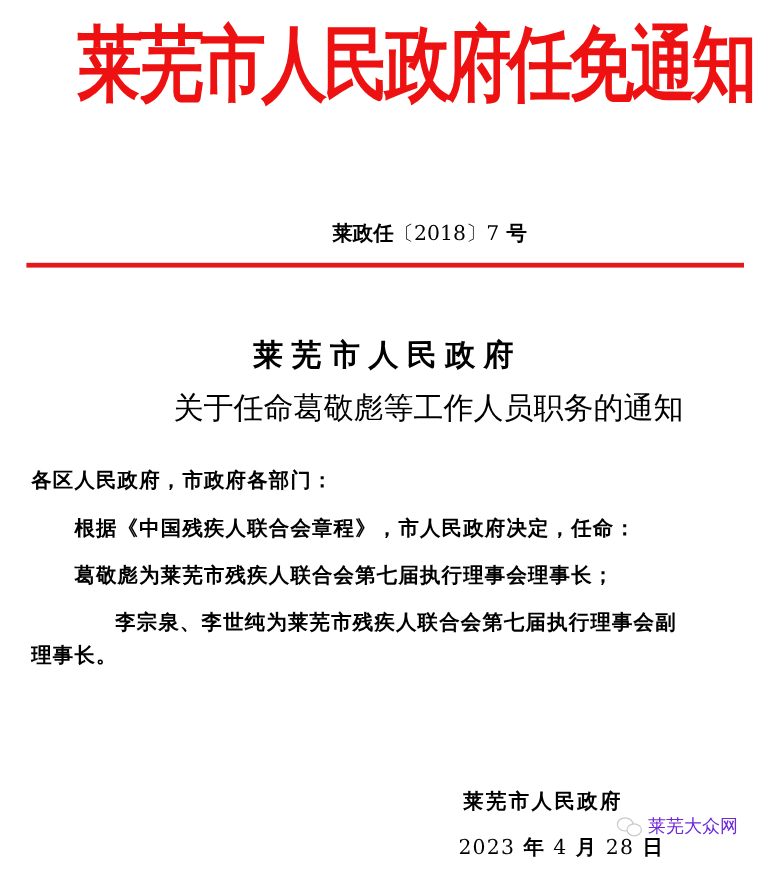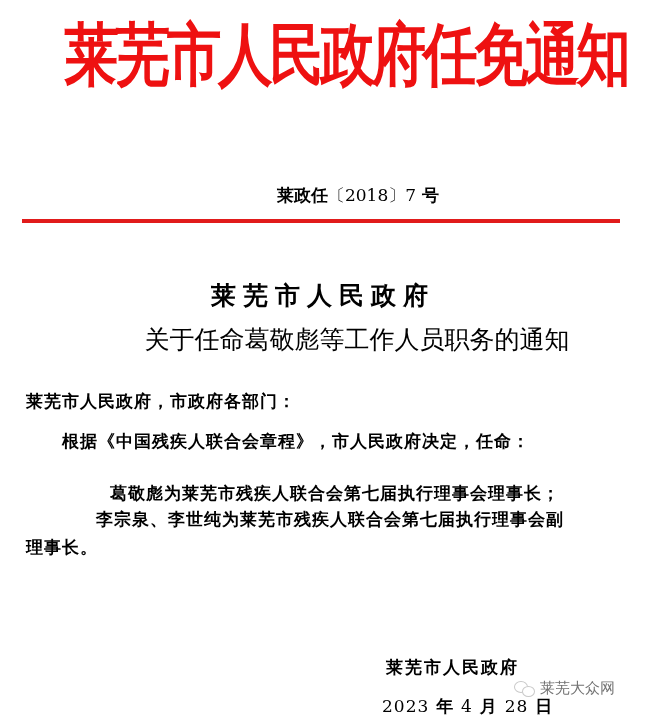--- a/index.html
+++ b/index.html
@@ -14,46 +14,46 @@
   #docno .b { font-weight:bold; }
   #redline { left:22px; top:219px; width:598px; height:4px; background:#e11b1b; }
   #title1 { left:0; width:646px; top:279px; text-align:center; font-size:25px; font-weight:bold;
       letter-spacing:7px; line-height:34px; font-family:"DejaVu Sans", sans-serif; }
   #title2 { left:0; width:626px; top:322px; text-align:center; font-size:25px; font-weight:normal;
       letter-spacing:0px; line-height:36px; font-family:"DejaVu Sans", sans-serif;padding-left:44px; }
   .para { font-size:17px; line-height:26px; font-weight:bold; white-space:nowrap;
       font-family:"DejaVu Serif", serif; letter-spacing:1px; }
   #salutation { left:26px; top:388px; }
   #p1 { left:62px; top:428px; }
-  #p2 { left:62px; top:480px;margin-left:48px; }
+  #p2 { left:62px; top:467px; }
   #p3 { left:62px; top:506px;margin-left:34px; }
   #p3b { left:26px; top:534px; }
   #signer { left:386px; top:656px; font-size:17px; font-weight:bold; letter-spacing:2px; }
   #date { left:382px; top:695px; font-size:17px; letter-spacing:1px; }
   #date .b { font-weight:bold; }
-  #watermark { left:514px; top:679px; display:flex; align-items:center; gap:4px; color:#737373; font-size:15px;
+  #watermark { left:514px; top:679px; display:flex; align-items:center; gap:4px; color:#6d28d9; font-size:15px;
       font-family:"DejaVu Sans", sans-serif; }
   #wm-icon { width:22px; height:18px; position:relative; }
   #wm-icon span { position:absolute; border:1.5px solid #c9c9c9; border-radius:50%; background:#fff; }
 </style>
 </head>
 <body>
 
 <div id="masthead" class="abs">莱芜市人民政府任免通知</div>
 
 <div id="docno" class="abs">
   <span class="b">莱政任</span><span>〔2018〕</span><span>7</span><span class="b"> 号</span>
 </div>
 
 <div id="redline" class="abs"></div>
 
 <div id="title1" class="abs">莱芜市人民政府</div>
 <div id="title2" class="abs">关于任命葛敬彪等工作人员职务的通知</div>
 
-<div id="salutation" class="abs para">莱芜市人民政府，市政府各部门：</div>
+<div id="salutation" class="abs para">各区人民政府，市政府各部门：</div>
 <div id="p1" class="abs para">根据《中国残疾人联合会章程》，市人民政府决定，任命：</div>
 <div id="p2" class="abs para">葛敬彪为莱芜市残疾人联合会第七届执行理事会理事长；</div>
 <div id="p3" class="abs para">李宗泉、李世纯为莱芜市残疾人联合会第七届执行理事会副</div>
 <div id="p3b" class="abs para">理事长。</div>
 
 <div id="signer" class="abs">莱芜市人民政府</div>
 <div id="date" class="abs">
   <span>2023</span><span class="b"> 年 </span><span>4</span><span class="b"> 月 </span><span>28</span><span class="b"> 日</span>
 </div>
 

